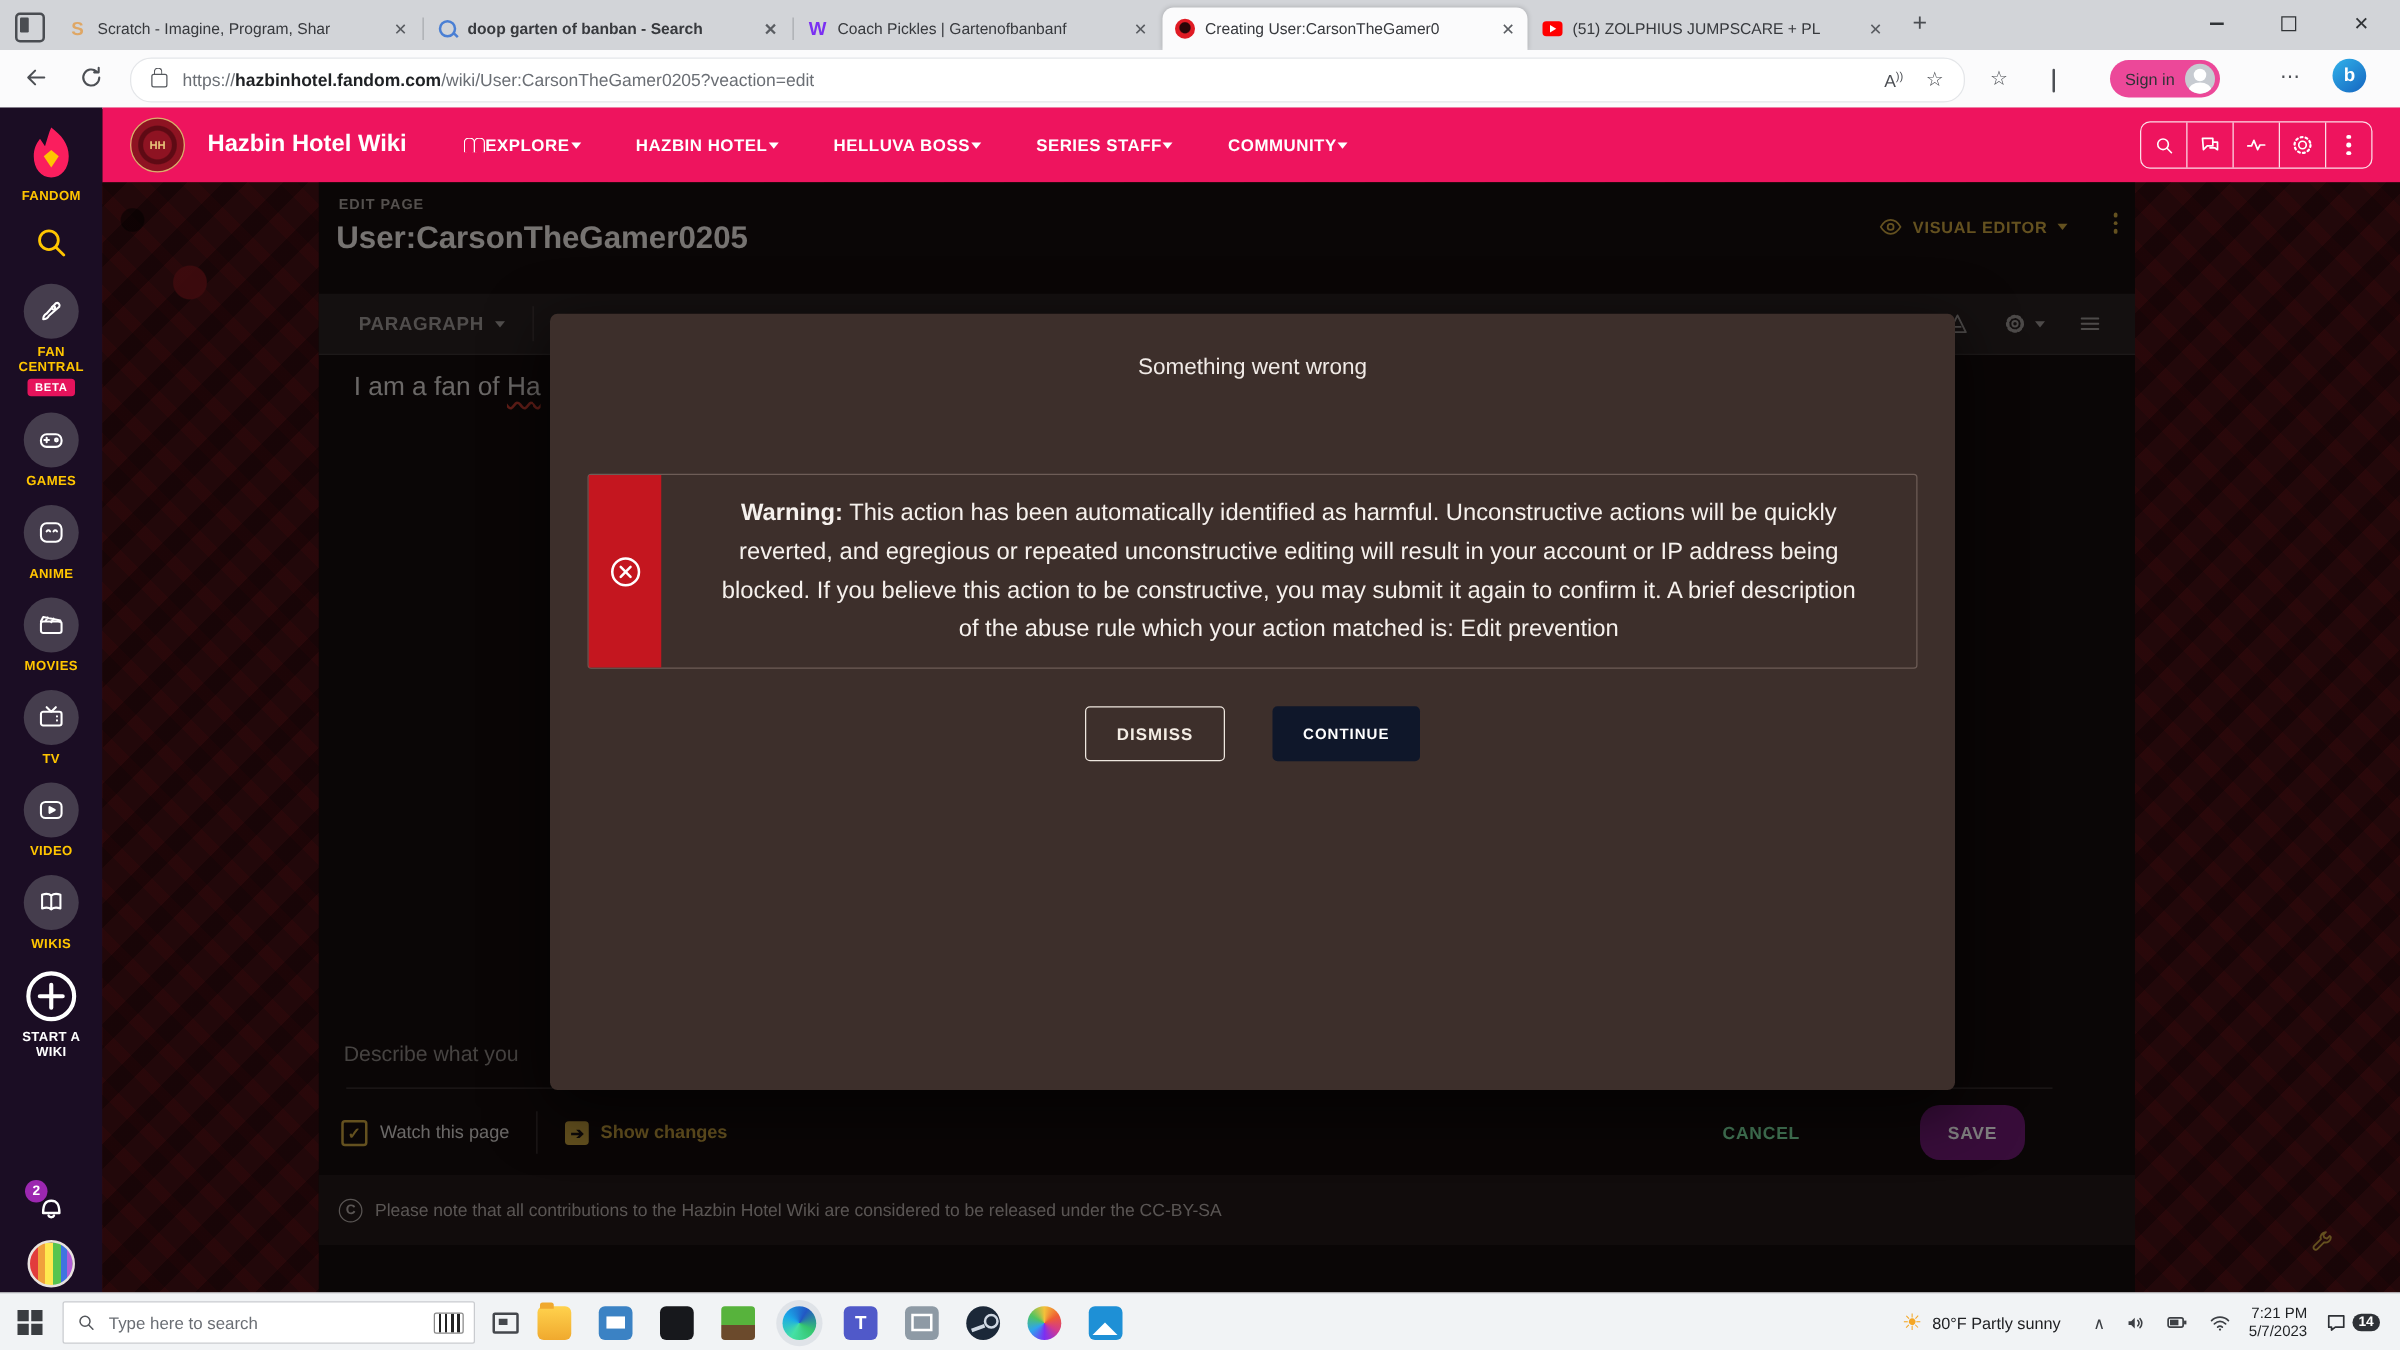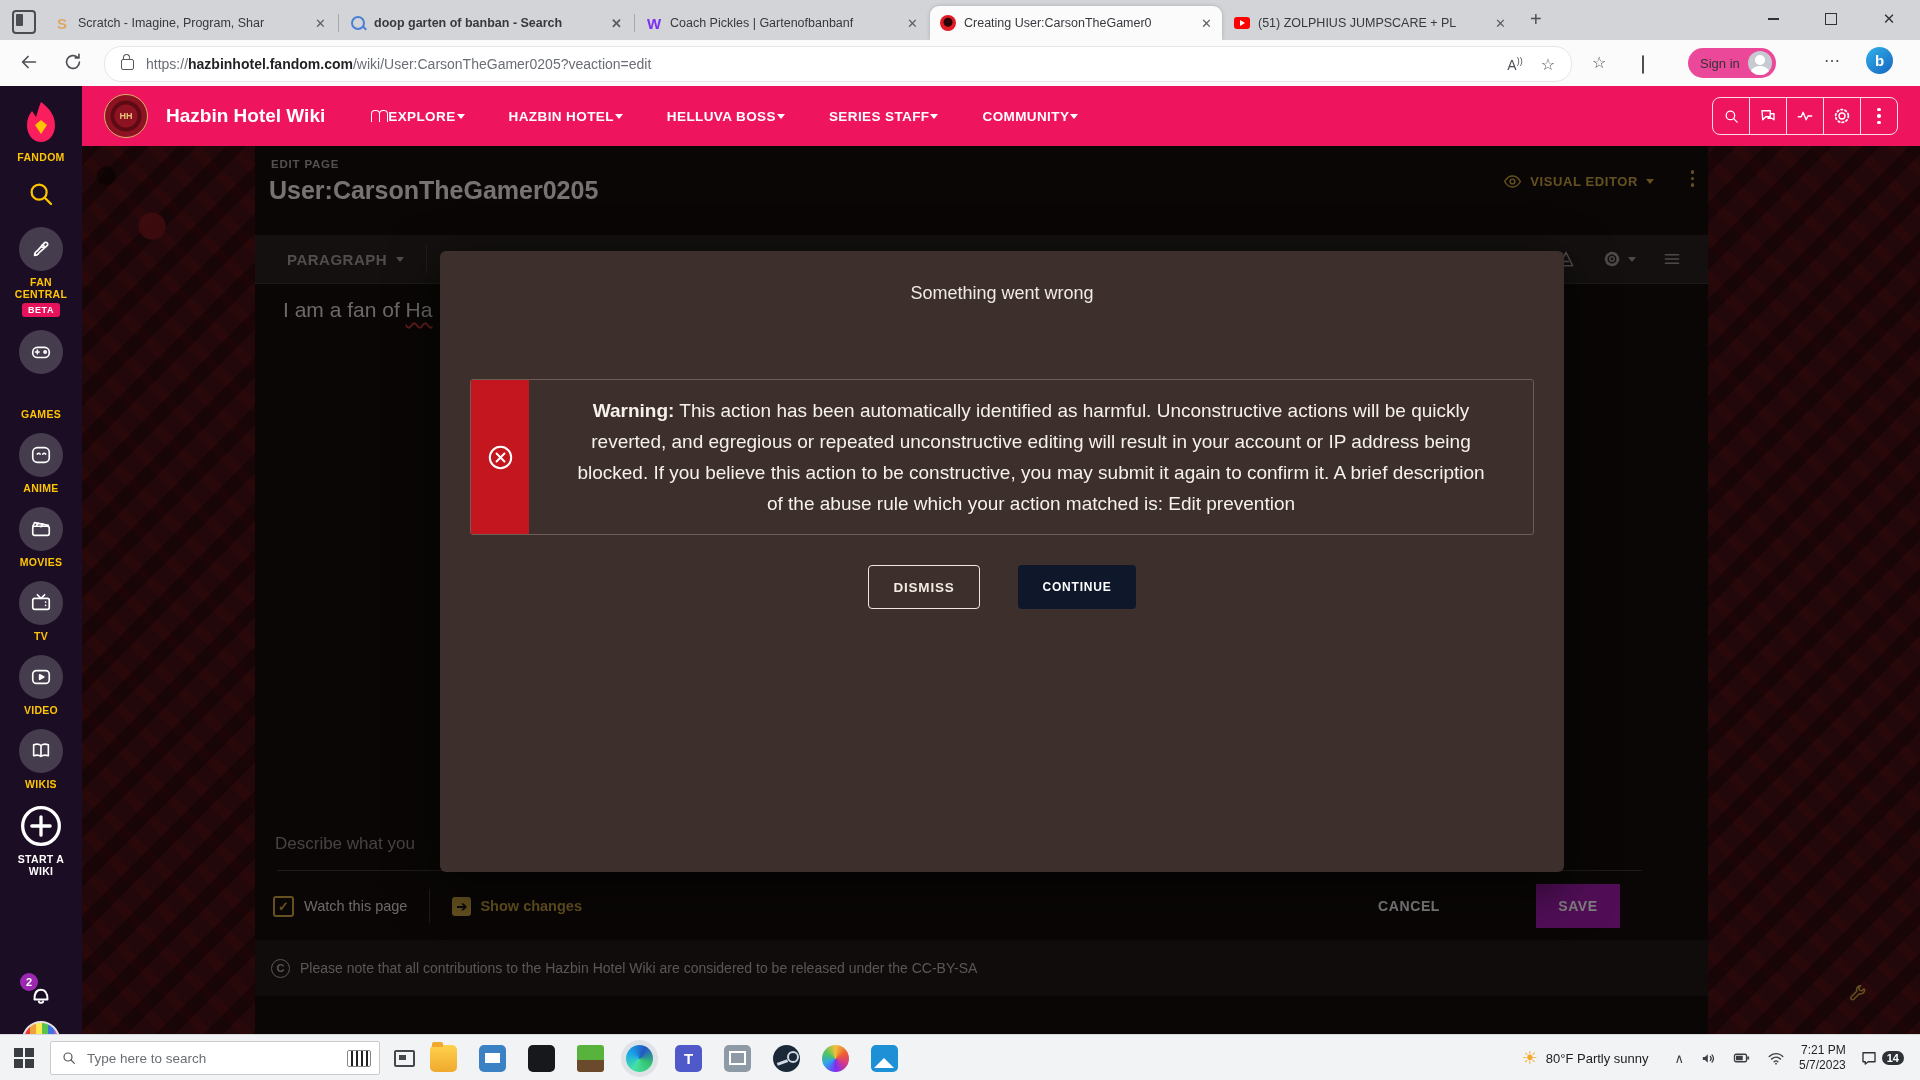--- a/index.html
+++ b/index.html
@@ -106,22 +106,22 @@
   #editorline{position:absolute;left:28px;top:152px;font-size:21px;color:#d6d1ce;}
   #editorline .lnk{text-decoration:underline wavy #c23b2e 1.5px;text-underline-offset:5px;}
   #summary{position:absolute;left:20px;top:688px;font-size:17px;color:#8d8683;}
   #sumline{position:absolute;left:22px;right:66px;top:724px;height:1px;background:#3f3636;}
   #actionsrow{position:absolute;left:0;top:736px;width:100%;height:48px;display:flex;align-items:center;}
   .chkbox{width:17px;height:17px;border:2px solid #c9a23f;border-radius:3px;margin-left:18px;display:flex;align-items:center;justify-content:center;color:#c9a23f;font-size:13px;font-weight:bold;}
   .watchlbl{color:#d6d1ce;font-size:14.5px;margin-left:10px;}
   .vdiv{width:1px;height:34px;background:#3f3636;margin:0 22px;}
   .scico{width:19px;height:19px;background:#c9a23f;border-radius:3px;color:#1c1414;display:flex;align-items:center;justify-content:center;font-size:13px;font-weight:bold;}
   .sclbl{color:#c9a23f;font-size:14.5px;font-weight:bold;margin-left:9px;}
-  .cancelbtn{position:absolute;right:268px;color:#ffffff;font-size:14px;font-weight:bold;letter-spacing:.6px;}
-  .savebtn{position:absolute;right:88px;width:84px;height:44px;background:#a21caf;border-radius:0;color:#fff;font-size:14px;font-weight:bold;letter-spacing:.6px;display:flex;align-items:center;justify-content:center;}
+  .cancelbtn{position:absolute;right:268px;color:#86efac;font-size:14px;font-weight:bold;letter-spacing:.6px;}
+  .savebtn{position:absolute;right:88px;width:84px;height:44px;background:#701a75;border-radius:16px;color:#fff;font-size:14px;font-weight:bold;letter-spacing:.6px;display:flex;align-items:center;justify-content:center;}
   #wikifooter{position:absolute;left:0;top:794px;width:100%;height:56px;background:#221918;display:flex;align-items:center;color:#b4aba8;font-size:14px;}
   .copyico{width:17px;height:17px;border:1.6px solid #b4aba8;border-radius:50%;margin:0 10px 0 16px;display:flex;align-items:center;justify-content:center;font-size:11px;font-weight:bold;}
   #wrench{position:absolute;right:52px;bottom:30px;color:#c9a23f;}
 
   
   #dim{left:82px;top:146px;width:1838px;height:888px;background:rgba(0,0,0,.5);}
   #modal{left:440px;top:251px;width:1124px;height:621px;background:#3d2f2b;border-radius:6px;box-shadow:0 14px 50px rgba(0,0,0,.65);}
   #modaltitle{position:absolute;left:0;top:32px;width:100%;text-align:center;color:#f0eae6;font-size:18px;}
   #warnbox{position:absolute;left:30px;right:30px;top:128px;height:154px;border:1px solid #6e5d57;border-radius:3px;display:flex;}
   #warnred{width:58px;background:#c4161f;display:flex;align-items:center;justify-content:center;color:#fff;flex:0 0 auto;}
@@ -256,21 +256,21 @@
     <div class="railitem" style="margin-top:18px;">
       <span class="railcirc">
           <svg class="ico" width="22" height="22" viewBox="0 0 24 24">
             <path d="M5 19c0-3 1-4 3-5l8-9c2-1 4 1 3 3l-9 8c-1 2-2 3-5 3z"></path>
             <circle cx="14" cy="9" r="1.4"></circle>
           </svg>
         </span>
       <span class="rail-label" style="width:62px;">FAN CENTRAL</span>
       <span class="beta">BETA</span>
     </div>
-    <div class="railitem" style="margin-top:13px;gap:29px;">
+    <div class="railitem" style="margin-top:13px;">
       <span class="railcirc">
           <svg class="ico" width="22" height="22" viewBox="0 0 24 24">
             <rect x="3" y="7" width="18" height="11" rx="5"></rect>
             <path d="M8 10v4M6 12h4"></path>
             <circle cx="16.5" cy="12" r="1.2"></circle>
           </svg>
         </span>
       <span class="rail-label">GAMES</span>
     </div>
     <div class="railitem" style="margin-top:13px;">

